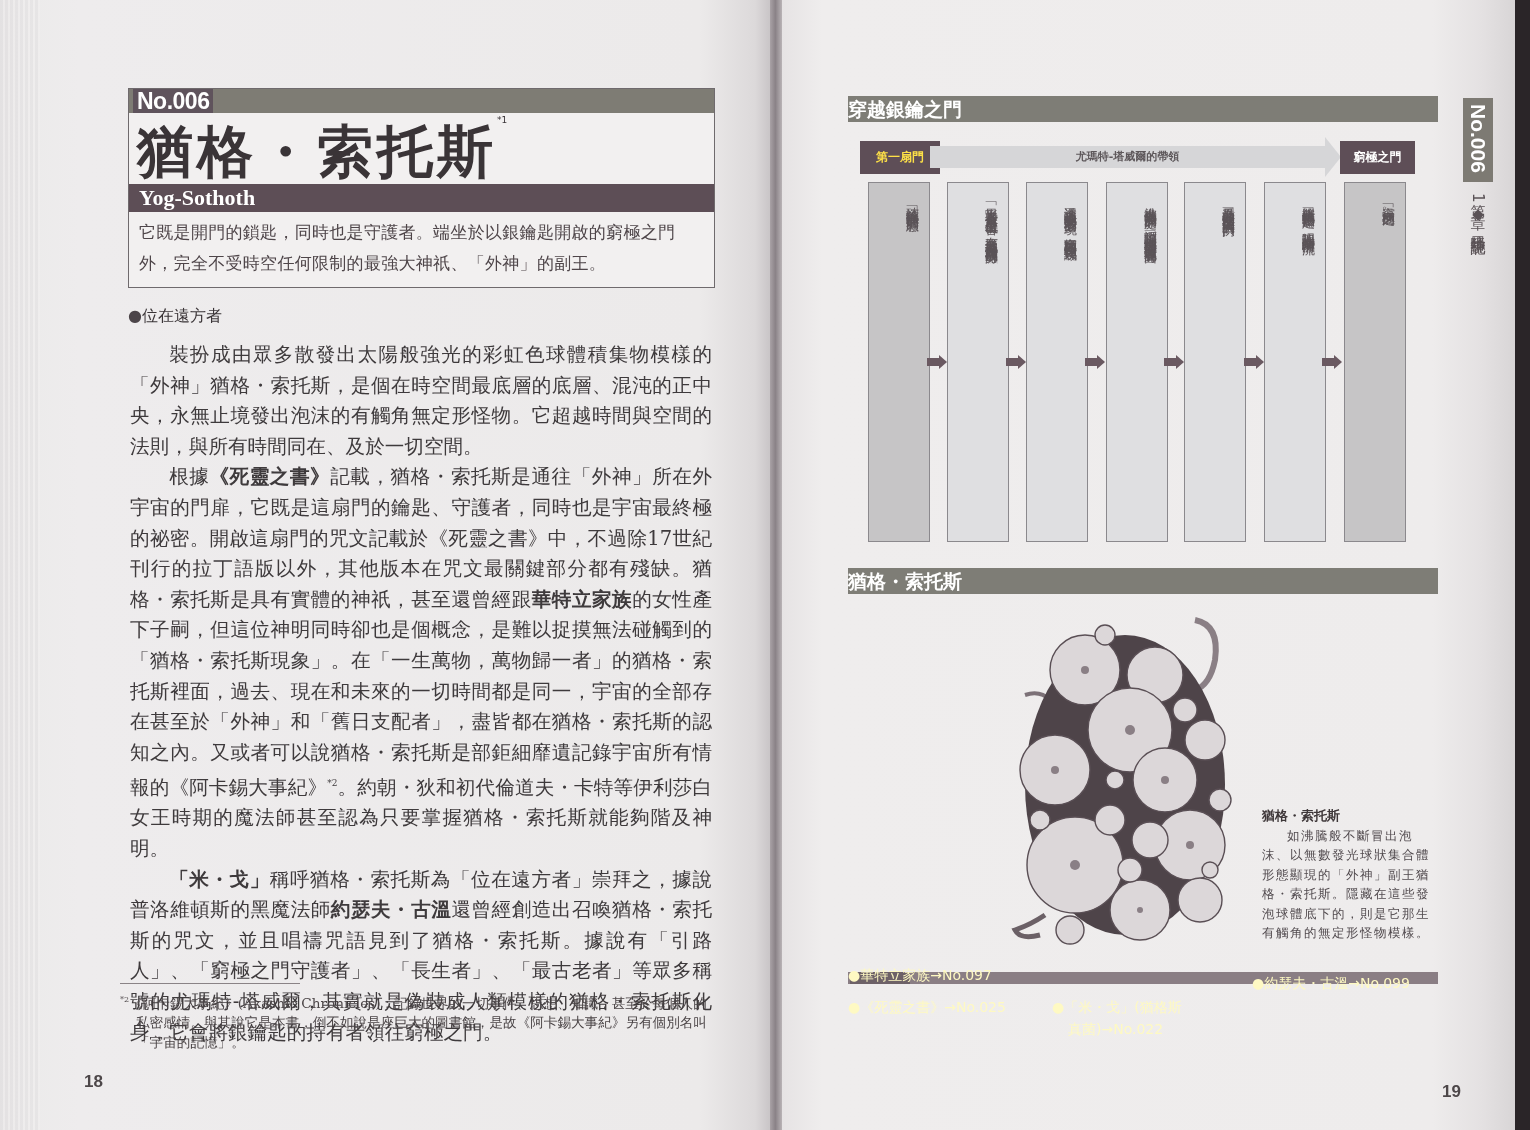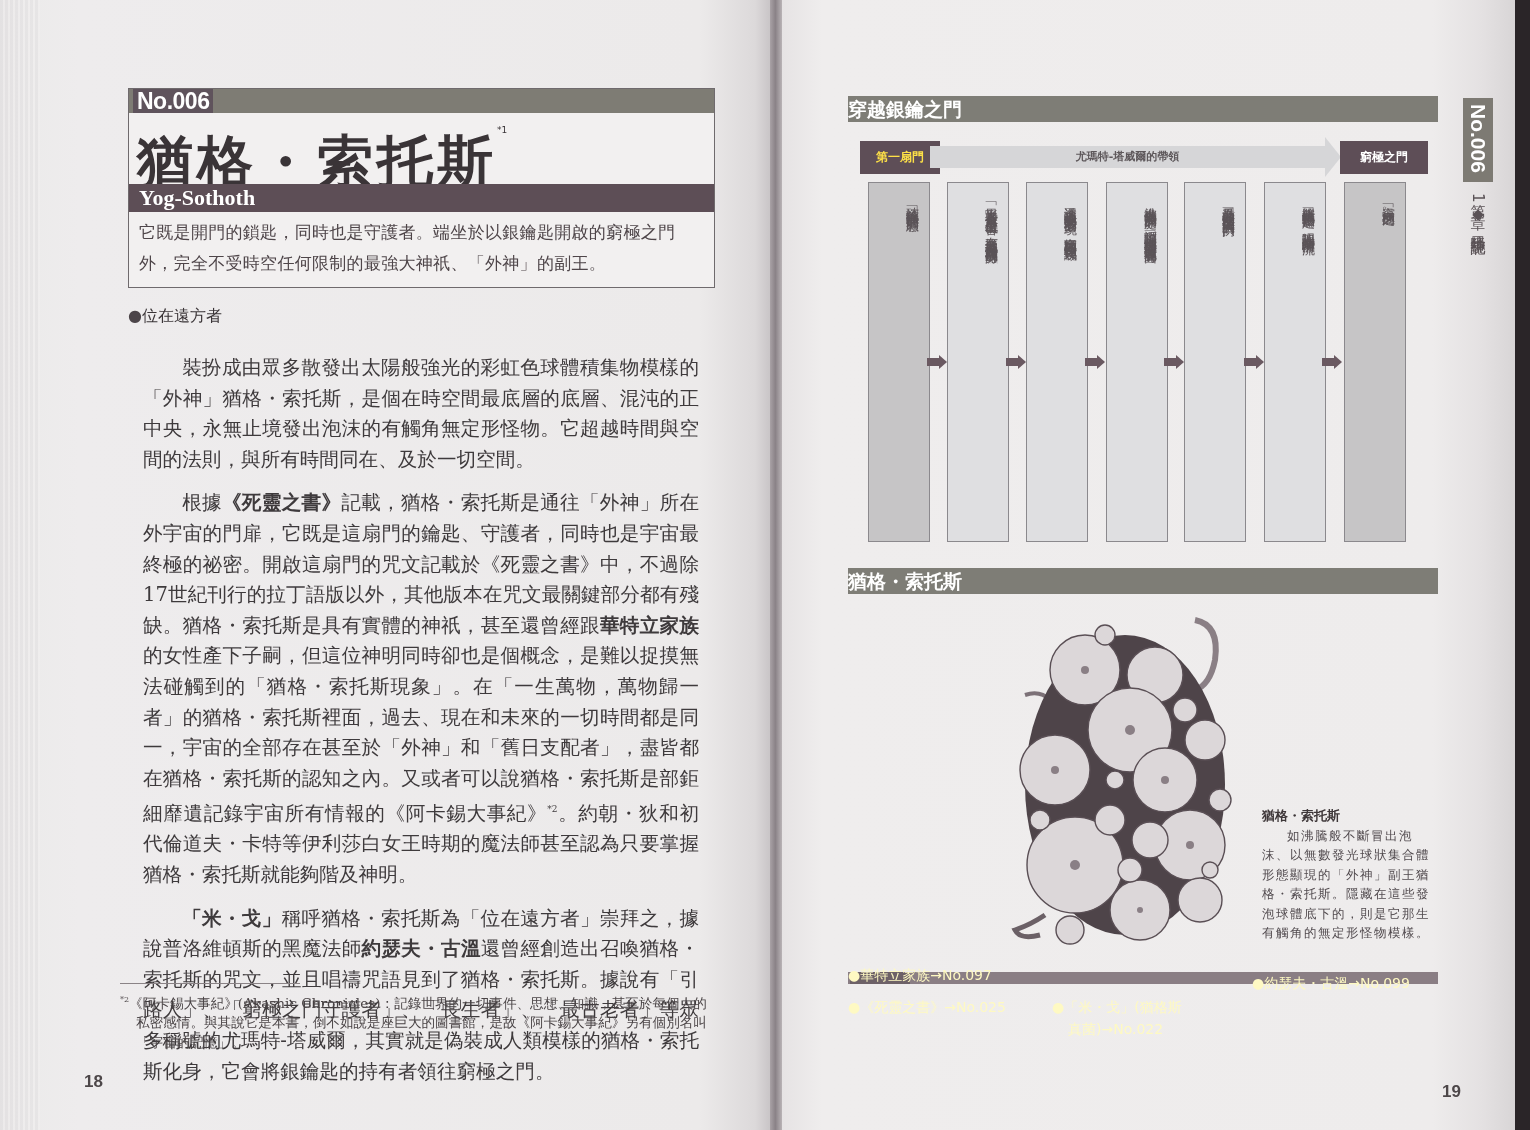--- a/index.html
+++ b/index.html
@@ -15,45 +15,45 @@
   .spine { position:absolute; left:770px; top:0; width:12px; height:1130px;
     background:linear-gradient(to right,#a9a2a6,#8a8287 45%,#b9b3b6); }
   .page-right { left:782px; width:733px; background:linear-gradient(to right,#e6e3e4 0px,#efeded 40px,#eeecec 650px,#e4e1e2 700px,#d8d5d6 733px); }
   .right-edge { position:absolute; left:1515px; top:0; width:15px; height:1130px; background:#2a2528; }
 
   
   .hdr { position:absolute; left:128px; top:88px; width:585px; height:198px; border:1px solid #6f6a6d; background:#f2f0f0; }
   .hdr .bar1 { position:absolute; left:0; top:0; width:585px; height:24px; background:#7e7c74; }
   .hdr .no { position:absolute; left:4px; top:0; height:24px; padding:0 4px; background:#5f535c; color:#fff;
     font-family:"Liberation Sans",sans-serif; font-weight:bold; font-size:23px; line-height:24px; letter-spacing:-0.5px; }
-  .hdr .title { position:absolute; left:8px; top:24px; font-weight:bold; font-size:56px; line-height:90px; color:#3a3437; letter-spacing:4px; }
+  .hdr .title { position:absolute; left:8px; top:24px; font-weight:bold; font-size:56px; line-height:70px; color:#3a3437; letter-spacing:4px; }
   .hdr .title sup { font-size:9px; font-weight:normal; position:relative; top:-28px; letter-spacing:0; }
   .hdr .bar2 { position:absolute; left:0; top:95px; width:585px; height:28px; background:#5d4e56; }
   .hdr .en { position:absolute; left:10px; top:95px; height:28px; line-height:28px; color:#fff;
     font-family:"Liberation Serif",serif; font-weight:bold; font-size:22px; }
   .hdr .summary { position:absolute; left:10px; top:128px; width:570px; font-size:17px; line-height:31px; color:#4e4549; letter-spacing:0.3px; }
 
   .section-head { position:absolute; left:128px; top:306px; font-size:16px; color:#3a3437; }
   .section-head .dot { color:#4c4549; }
   .body-text { position:absolute; left:130px; top:340px; width:582px; font-family:"DejaVu Serif",serif; font-size:19.6px; line-height:30.6px; color:#3e3a3c; text-align:justify; }
-  .body-text p { margin:13px; text-indent:2em; }
+  .body-text p { margin:0; text-indent:2em; }
   .body-text b { font-family:"DejaVu Sans",sans-serif; font-weight:bold; }
   .body-text sup { font-size:9px; }
   .fn-rule { position:absolute; left:120px; top:983px; width:180px; height:1px; background:#8a8386; }
   .footnotes { position:absolute; left:120px; top:990px; width:590px; font-family:"DejaVu Serif",serif; font-size:13.6px; line-height:19.5px; color:#4a4446; }
   .footnotes .fn { padding-left:16px; text-indent:-16px; }
   .footnotes sup { font-size:8px; }
   .pgnum { position:absolute; font-family:"Liberation Sans",sans-serif; font-weight:bold; font-size:17px; color:#4d4749; }
 
   
   .rbar { position:absolute; left:848px; width:590px; height:26px; background:#7e7d76; color:#fff; font-weight:bold; font-size:19px; line-height:26px; padding-left:0; box-sizing:border-box; }
   .flow-start { position:absolute; left:860px; top:141px; width:80px; height:33px; background:#5e4e57; color:#fde047; font-size:12px; line-height:33px; text-align:center; font-weight:bold; }
   .flow-arrow { position:absolute; left:930px; top:146px; width:395px; height:22px; background:#d6d6d8; color:#5d575a; font-size:11px; line-height:22px; text-align:center;font-weight:bold; }
   .flow-arrow-head { position:absolute; left:1325px; top:137px; width:0; height:0; border-top:20px solid transparent; border-bottom:20px solid transparent; border-left:16px solid #d6d6d8; }
-  .flow-end { position:absolute; left:1340px; top:141px; width:88px; height:33px; background:#5e4e57; color:#fff; font-size:12px; line-height:33px; text-align:center; font-weight:bold; }
+  .flow-end { position:absolute; left:1340px; top:141px; width:75px; height:33px; background:#5e4e57; color:#fff; font-size:12px; line-height:33px; text-align:center; font-weight:bold; }
   .step { position:absolute; top:182px; width:62px; height:360px; border:1px solid #8b898d; background:#dfdfe1; box-sizing:border-box; }
   .step.dark { background:#c6c5c6; }
   .step .vtext { position:absolute; top:14px; right:8px; writing-mode:vertical-rl; font-size:13px; line-height:18px; color:#5b5458; height:330px; letter-spacing:1px; }
   .step-arrow { position:absolute; top:356px; width:20px; height:10px; }
   .step-arrow::before { content:""; position:absolute; left:0; top:2px; width:12px; height:8px; background:#6a5961; }
   .step-arrow::after { content:""; position:absolute; left:12px; top:-1px; border-top:7px solid transparent; border-bottom:7px solid transparent; border-left:8px solid #6a5961; }
 
   .side-tab { position:absolute; left:1463px; top:98px; width:30px; height:84px; background:#7d7a73; }
   .side-tab span { position:absolute; left:3px; top:6px; writing-mode:vertical-rl; color:#fff; font-family:"Liberation Sans",sans-serif; font-weight:bold; font-size:21px; }
   .side-chapter { position:absolute; left:1468px; top:192px; writing-mode:vertical-rl; font-size:15px; color:#5a5256; letter-spacing:1px; }

